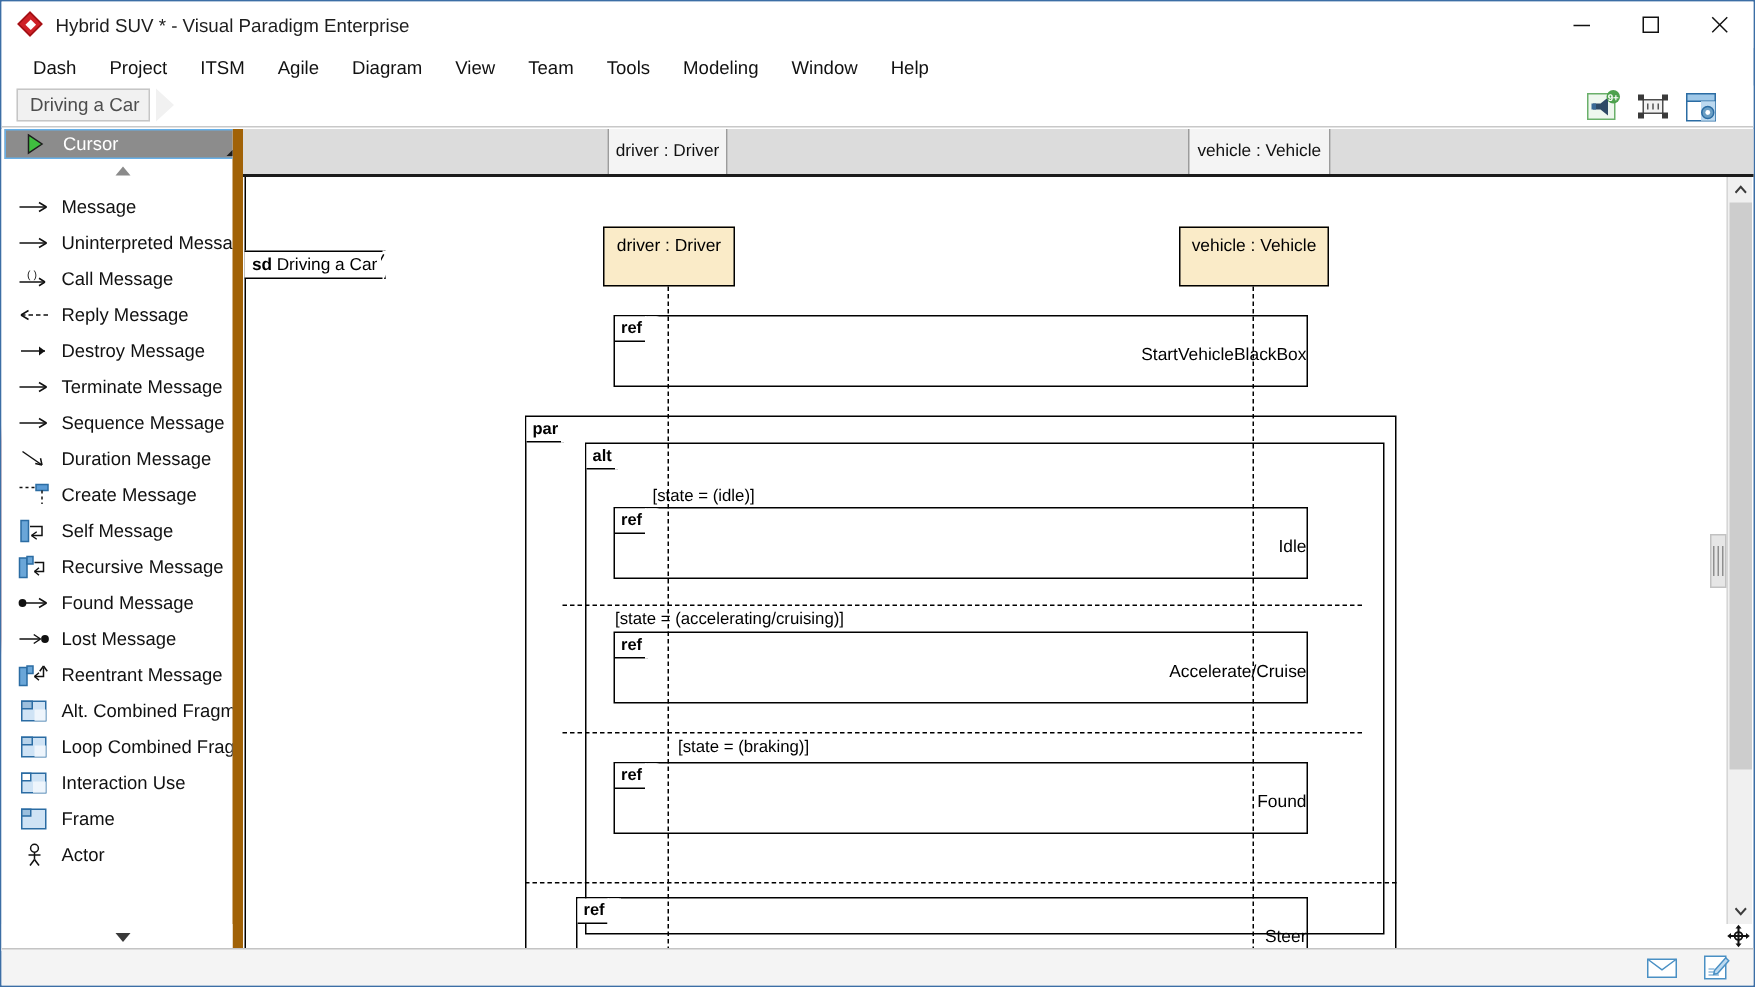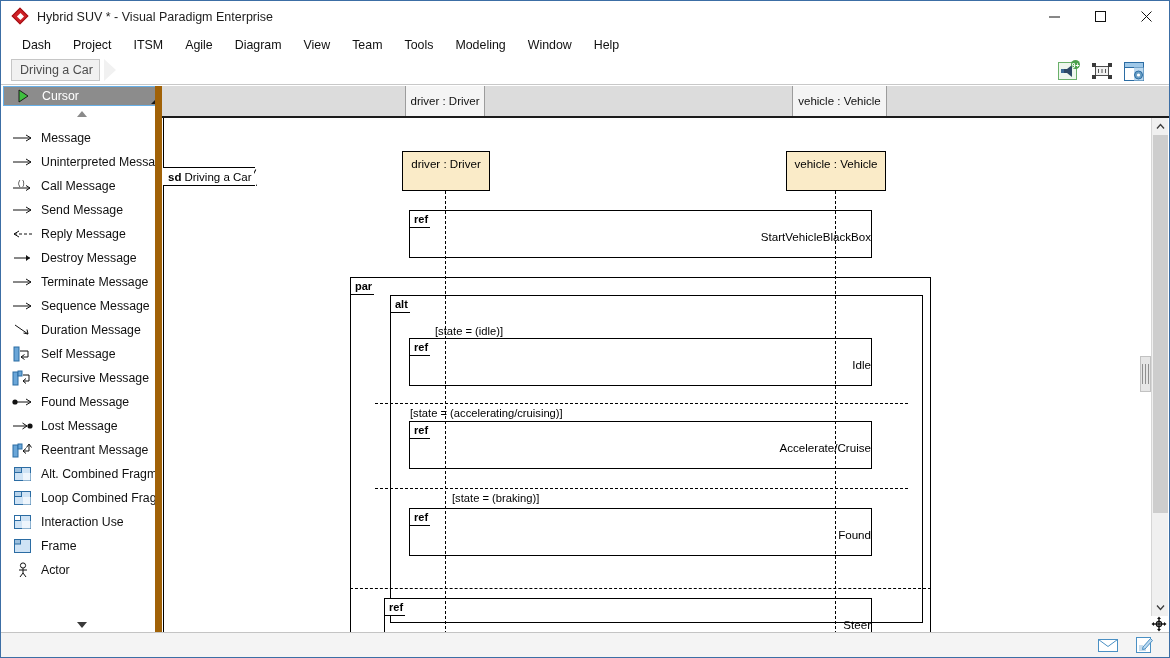--- a/index.html
+++ b/index.html
@@ -390,80 +390,81 @@
         <span class="pal-ico">
           <svg width="22" height="14" viewBox="0 0 22 14">
               <text x="6" y="6" font-size="7" fill="#111" font-family="Liberation Sans, sans-serif">( )</text>
               <line x1="1" y1="9" x2="18" y2="9" stroke="#111"></line>
               <path d="M18 9 L14 6.5 M18 9 L14 11.5" stroke="#111" fill="none"></path>
             </svg>
         </span>
         <span class="pal-label">Call Message</span>
       </div>
 
+
+      <div class="pal-item">
+        <span class="pal-ico">
+          <svg width="22" height="12" viewBox="0 0 22 12">
+              <line x1="2" y1="6" x2="20" y2="6" stroke="#111" stroke-dasharray="3,2"></line>
+              <path d="M2 6 L7 3 M2 6 L7 9" stroke="#111" fill="none"></path>
+            </svg>
+        </span>
+        <span class="pal-label">Reply Message</span>
+      </div>
+
+      <div class="pal-item">
+        <span class="pal-ico">
+          <svg width="22" height="12" viewBox="0 0 22 12">
+              <line x1="2" y1="6" x2="18" y2="6" stroke="#111"></line>
+              <path d="M18 6 L14 3 L14 9 Z" fill="#111"></path>
+            </svg>
+        </span>
+        <span class="pal-label">Destroy Message</span>
+      </div>
+
       <div class="pal-item">
         <span class="pal-ico">
           <svg width="22" height="12" viewBox="0 0 22 12">
               <line x1="1" y1="6" x2="19" y2="6" stroke="#111"></line>
               <path d="M19 6 L14 3 M19 6 L14 9" stroke="#111" fill="none"></path>
             </svg>
         </span>
-        <span class="pal-label">Send Message</span>
-      </div>
-
-      <div class="pal-item">
-        <span class="pal-ico">
-          <svg width="22" height="12" viewBox="0 0 22 12">
-              <line x1="2" y1="6" x2="20" y2="6" stroke="#111" stroke-dasharray="3,2"></line>
-              <path d="M2 6 L7 3 M2 6 L7 9" stroke="#111" fill="none"></path>
-            </svg>
-        </span>
-        <span class="pal-label">Reply Message</span>
-      </div>
-
-      <div class="pal-item">
-        <span class="pal-ico">
-          <svg width="22" height="12" viewBox="0 0 22 12">
-              <line x1="2" y1="6" x2="18" y2="6" stroke="#111"></line>
-              <path d="M18 6 L14 3 L14 9 Z" fill="#111"></path>
-            </svg>
-        </span>
-        <span class="pal-label">Destroy Message</span>
+        <span class="pal-label">Terminate Message</span>
       </div>
 
       <div class="pal-item">
         <span class="pal-ico">
           <svg width="22" height="12" viewBox="0 0 22 12">
               <line x1="1" y1="6" x2="19" y2="6" stroke="#111"></line>
               <path d="M19 6 L14 3 M19 6 L14 9" stroke="#111" fill="none"></path>
             </svg>
         </span>
-        <span class="pal-label">Terminate Message</span>
-      </div>
-
-      <div class="pal-item">
-        <span class="pal-ico">
-          <svg width="22" height="12" viewBox="0 0 22 12">
-              <line x1="1" y1="6" x2="19" y2="6" stroke="#111"></line>
-              <path d="M19 6 L14 3 M19 6 L14 9" stroke="#111" fill="none"></path>
-            </svg>
-        </span>
         <span class="pal-label">Sequence Message</span>
       </div>
 
       <div class="pal-item">
         <span class="pal-ico">
           <svg width="22" height="14" viewBox="0 0 22 14">
               <line x1="3" y1="2" x2="16" y2="11" stroke="#111"></line>
               <path d="M16 11 L11.5 10 M16 11 L15 6.5" stroke="#111" fill="none"></path>
             </svg>
         </span>
         <span class="pal-label">Duration Message</span>
       </div>
 
+      <div class="pal-item">
+        <span class="pal-ico">
+          <svg width="22" height="16" viewBox="0 0 22 16">
+            <line x1="1" y1="3" x2="12" y2="3" stroke="#111" stroke-dasharray="2,2"></line>
+            <rect x="12" y="1" width="8" height="4" fill="#5b9bd5" stroke="#2b6ca3"></rect>
+            <line x1="16" y1="5" x2="16" y2="14" stroke="#111" stroke-dasharray="2,2"></line>
+          </svg>
+        </span>
+        <span class="pal-label">Create Message</span>
+      </div>
 
       <div class="pal-item">
         <span class="pal-ico">
           <svg width="22" height="16" viewBox="0 0 22 16">
             <rect x="2" y="1" width="5" height="14" fill="#6aa6d8" stroke="#2b6ca3"></rect>
             <path d="M8 5 L16 5 L16 11 L9 11" stroke="#111" fill="none"></path>
             <path d="M9 11 L12.5 8.5 M9 11 L12.5 13.5" stroke="#111" fill="none"></path>
           </svg>
         </span>
         <span class="pal-label">Self Message</span>

